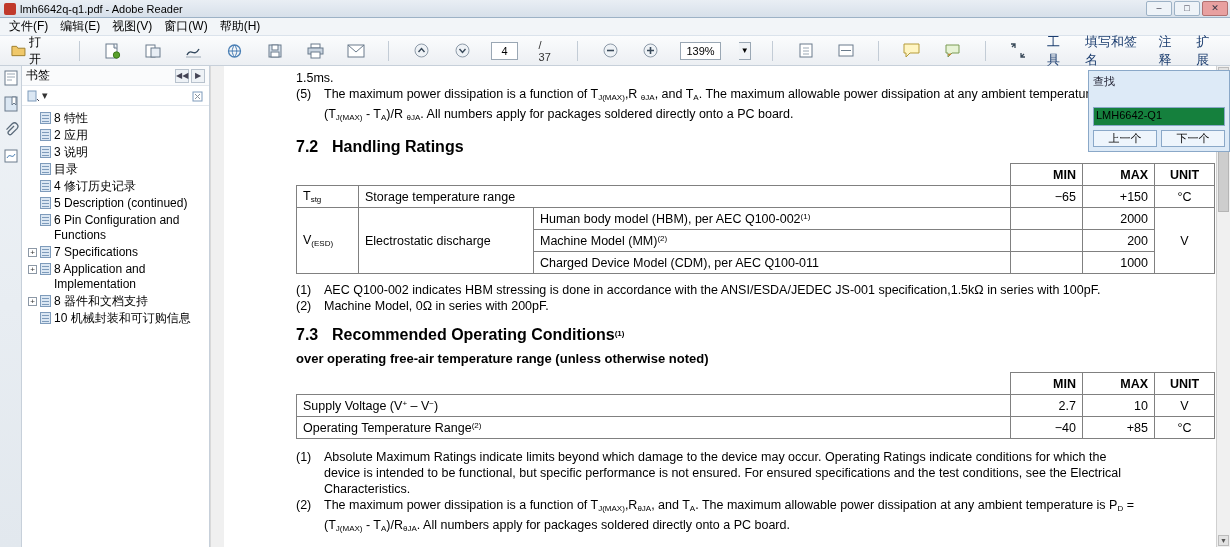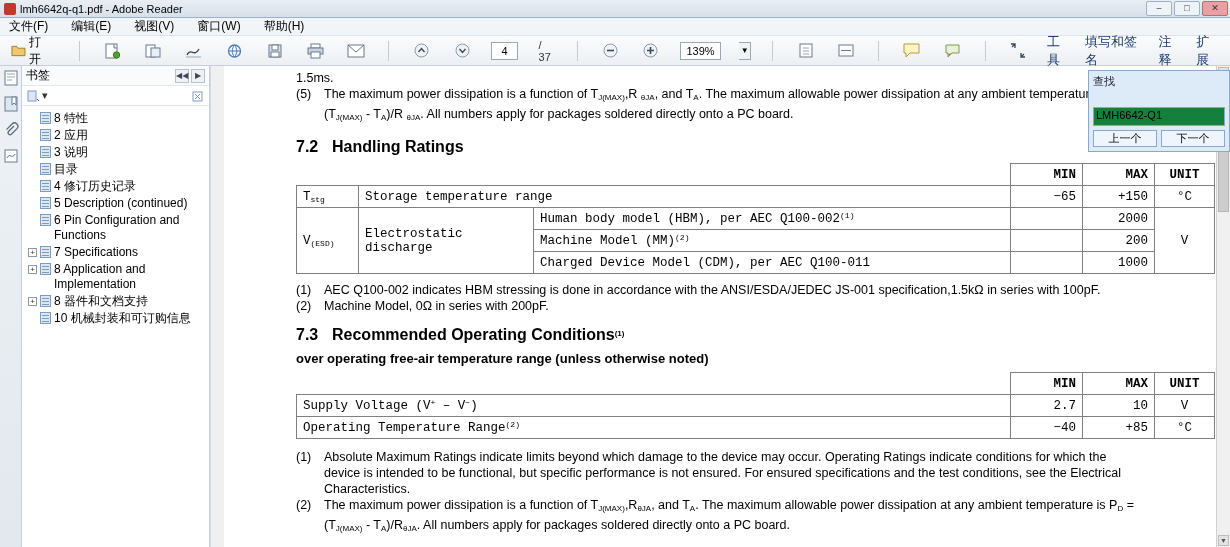--- a/index.html
+++ b/index.html
@@ -26,21 +26,21 @@
   .winbtns { position:absolute; right:2px; top:1px; display:flex; gap:2px; }
   .winbtn {
     width:26px;height:15px;border:1px solid #9db2c6;background:#eef3f8;
     font-size:9px;line-height:13px;text-align:center;color:#334;
     border-radius:2px;
   }
   .winbtn.close { background:#e8a0a0; border-color:#b07070; }
   
   .menubar {
     height:18px;background:#f2f5f8;border-bottom:1px solid #dbe3ec;
-    display:flex;align-items:center;gap:13px;padding-left:4px;font-size:12px;
+    display:flex;align-items:center;gap:2px;padding-left:4px;font-size:12px;
   }
   .menubar span { padding:1px 5px; }
   
   .toolbar {
     height:30px;background:linear-gradient(#fbfcfd,#eceff3);
     border-bottom:1px solid #c7d0da;
     display:flex;align-items:center;gap:18px;padding:0 4px;
     position:relative;
   }
   .tb { width:24px;height:24px;display:flex;align-items:center;justify-content:center;
@@ -118,21 +118,21 @@
     flex:1;background:#fff;position:relative;overflow:hidden;
     padding:4px 0 0 0;
   }
   .page { padding:0 60px 0 72px; font-family:"Liberation Sans", sans-serif; }
   .note-line { font-size:12.5px; line-height:16px; }
   .note-item { display:flex; gap:6px; font-size:12.5px; line-height:16px; }
   .note-num { width:22px;flex:0 0 22px;text-align:left; }
   .h2 { font-size:16px;font-weight:bold;margin:12px 0 7px 0; }
   .h2 .hnum { display:inline-block;width:36px; }
   .sub-note { font-size:13px;font-weight:bold;margin:4px 0 6px 0; }
-  table.spec { border-collapse:collapse; width:919px; font-size:12.5px;font-family:Liberation Mono, monospace; }
+  table.spec { border-collapse:collapse; width:919px; font-size:12.5px; }
   table.spec td, table.spec th { border:1px solid #808080; padding:2px 6px; height:22px; }
   table.spec th { font-weight:bold; text-align:right; }
   .tc-r { text-align:right; }
   .tc-c { text-align:center; }
   sub { font-size:8px; vertical-align:-2px; }
   sup { font-size:8px; vertical-align:4px; }
   
   .vscroll {
     position:absolute;right:0;top:0;width:14px;height:100%;
     background:#f0f0f0;border-left:1px solid #d0d0d0;

